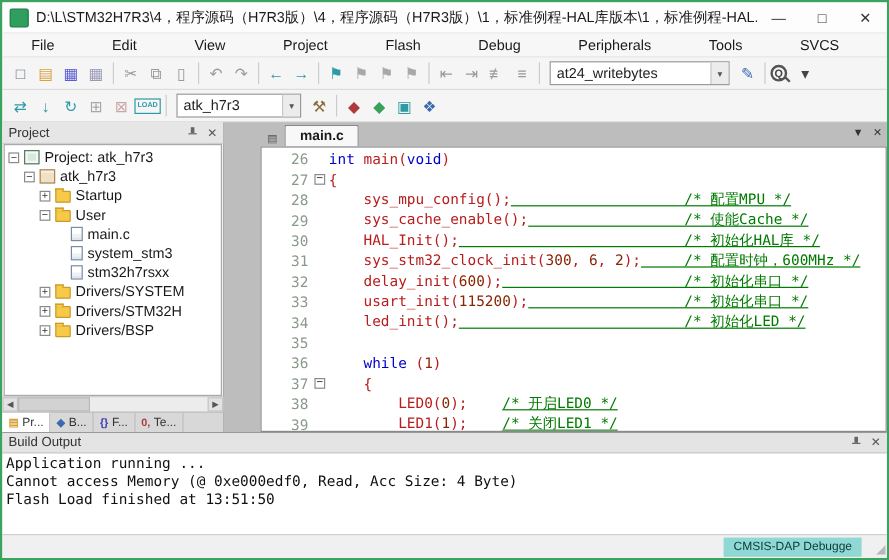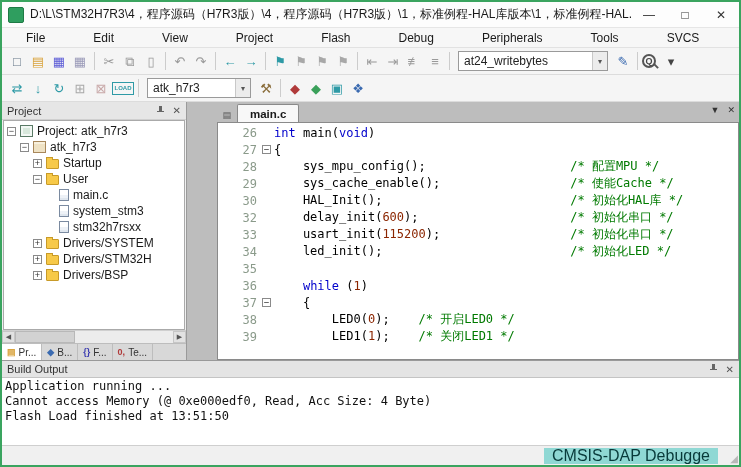--- a/index.html
+++ b/index.html
@@ -69,32 +69,32 @@
   .tabbar-btn { width:16px; height:15px; display:flex; align-items:center; justify-content:center; font-size:9px; color:#555; margin-right:2px; }
   .etab { background:#f8f8f8; border:1px solid #8a8a8a; border-bottom:none; height:18px; display:flex; align-items:center; padding:0 12px; font-size:11.5px; font-weight:bold; color:#1a1a1a; border-radius:2px 2px 0 0; }
   .tab-ctrls { position:absolute; right:4px; top:3px; display:flex; gap:8px; }
   .tab-ctrl { font-size:9px; color:#333; }
   .editor-body { flex:1; background:#fff; border:1px solid #8a8a8a; overflow:hidden; padding-top:1px; }
   .cl { display:flex; align-items:center; height:17px; font-family:"DejaVu Sans Mono", monospace; font-size:12px; white-space:pre;padding-left:12px; }
   .ln { flex:0 0 32px; width:32px; text-align:right; color:#8a9a8a; padding-right:5px; }
   .fold { flex:0 0 12px; width:12px; height:17px; }
   .fold.fb { flex:0 0 9px; width:9px; height:9px; border:1px solid #8a8a8a; background:#fff; font-size:9px; line-height:7px; text-align:center; color:#333; margin-right:3px; }
   .ct .kw { color:var(--keyword_blue,#0000cc); }
-  .ct .cm { color:var(--comment_green,#007a00); }
+  .ct .cm { color:var(--comment_green,#007a00);text-decoration:underline; }
   .ct .num { color:var(--number_maroon,#8b2500); }
-  .ct .pl { color:#000000; }
+  .ct .pl { color:#b91c1c; }
 
   
   .build-panel { flex:0 0 85px; display:flex; flex-direction:column; border-top:1px solid #999; }
   .bp-header { flex:0 0 17px; background:#e4e4e4; display:flex; align-items:center; font-size:11px; color:#333; padding:0 5px; border-bottom:1px solid #c4c4c4; }
   .bp-body { flex:1; background:#fff; font-family:"DejaVu Sans Mono", monospace; font-size:12px; line-height:15px; padding:1px 3px; overflow:hidden; white-space:pre; color:#111; }
 
   
   .statusbar { flex:0 0 20px; background:#f0f0f0; display:flex; align-items:center; justify-content:flex-end; border-top:1px solid #cfcfcf; }
-  .status-badge { background:var(--status_badge,#8fd8d4); height:16px; display:flex; align-items:center; padding:0 8px; font-size:16px; color:#083a3a; margin-right:4px; }
+  .status-badge { background:var(--status_badge,#8fd8d4); height:16px; display:flex; align-items:center; padding:0 8px; font-size:10px; color:#083a3a; margin-right:4px; }
   .grip { width:16px; height:16px; display:flex; align-items:flex-end; justify-content:flex-end; font-size:10px; color:#b8b8b8; margin-right:1px; }
 </style>
 </head>
 <body>
 
 <div class="window">
 
   <div class="titlebar">
     <div class="app-icon"></div>
     <div class="title-text">D:\L\STM32H7R3\4，程序源码（H7R3版）\4，程序源码（H7R3版）\1，标准例程-HAL库版本\1，标准例程-HAL...</div>
@@ -286,20 +286,21 @@
       <div class="tab-ctrls">
         <span class="tab-ctrl">▼</span>
         <span class="tab-ctrl">✕</span>
       </div>
       <div class="editor-body">
           <div class="cl"><span class="ln">26</span><span class="fold"></span><span class="ct"><span class="kw">int</span><span class="pl"> main(</span><span class="kw">void</span><span class="pl">)</span></span></div>
           <div class="cl"><span class="ln">27</span><span class="fold fb">−</span><span class="ct"><span class="pl">{</span></span></div>
           <div class="cl"><span class="ln">28</span><span class="fold"></span><span class="ct"><span class="pl">    sys_mpu_config();</span><span class="cm">                    /* 配置MPU */</span></span></div>
           <div class="cl"><span class="ln">29</span><span class="fold"></span><span class="ct"><span class="pl">    sys_cache_enable();</span><span class="cm">                  /* 使能Cache */</span></span></div>
           <div class="cl"><span class="ln">30</span><span class="fold"></span><span class="ct"><span class="pl">    HAL_Init();</span><span class="cm">                          /* 初始化HAL库 */</span></span></div>
+          <div class="cl"><span class="ln">31</span><span class="fold"></span><span class="ct"><span class="pl">    sys_stm32_clock_init(</span><span class="num">300</span><span class="pl">, </span><span class="num">6</span><span class="pl">, </span><span class="num">2</span><span class="pl">);</span><span class="cm">     /* 配置时钟，600MHz */</span></span></div>
           <div class="cl"><span class="ln">32</span><span class="fold"></span><span class="ct"><span class="pl">    delay_init(</span><span class="num">600</span><span class="pl">);</span><span class="cm">                     /* 初始化串口 */</span></span></div>
           <div class="cl"><span class="ln">33</span><span class="fold"></span><span class="ct"><span class="pl">    usart_init(</span><span class="num">115200</span><span class="pl">);</span><span class="cm">                  /* 初始化串口 */</span></span></div>
           <div class="cl"><span class="ln">34</span><span class="fold"></span><span class="ct"><span class="pl">    led_init();</span><span class="cm">                          /* 初始化LED */</span></span></div>
           <div class="cl"><span class="ln">35</span><span class="fold"></span><span class="ct"></span></div>
           <div class="cl"><span class="ln">36</span><span class="fold"></span><span class="ct"><span class="pl">    </span><span class="kw">while</span><span class="pl"> (</span><span class="num">1</span><span class="pl">)</span></span></div>
           <div class="cl"><span class="ln">37</span><span class="fold fb">−</span><span class="ct"><span class="pl">    {</span></span></div>
           <div class="cl"><span class="ln">38</span><span class="fold"></span><span class="ct"><span class="pl">        LED0(</span><span class="num">0</span><span class="pl">);    </span><span class="cm">/* 开启LED0 */</span></span></div>
           <div class="cl"><span class="ln">39</span><span class="fold"></span><span class="ct"><span class="pl">        LED1(</span><span class="num">1</span><span class="pl">);    </span><span class="cm">/* 关闭LED1 */</span></span></div>
         </div>
     </div>

